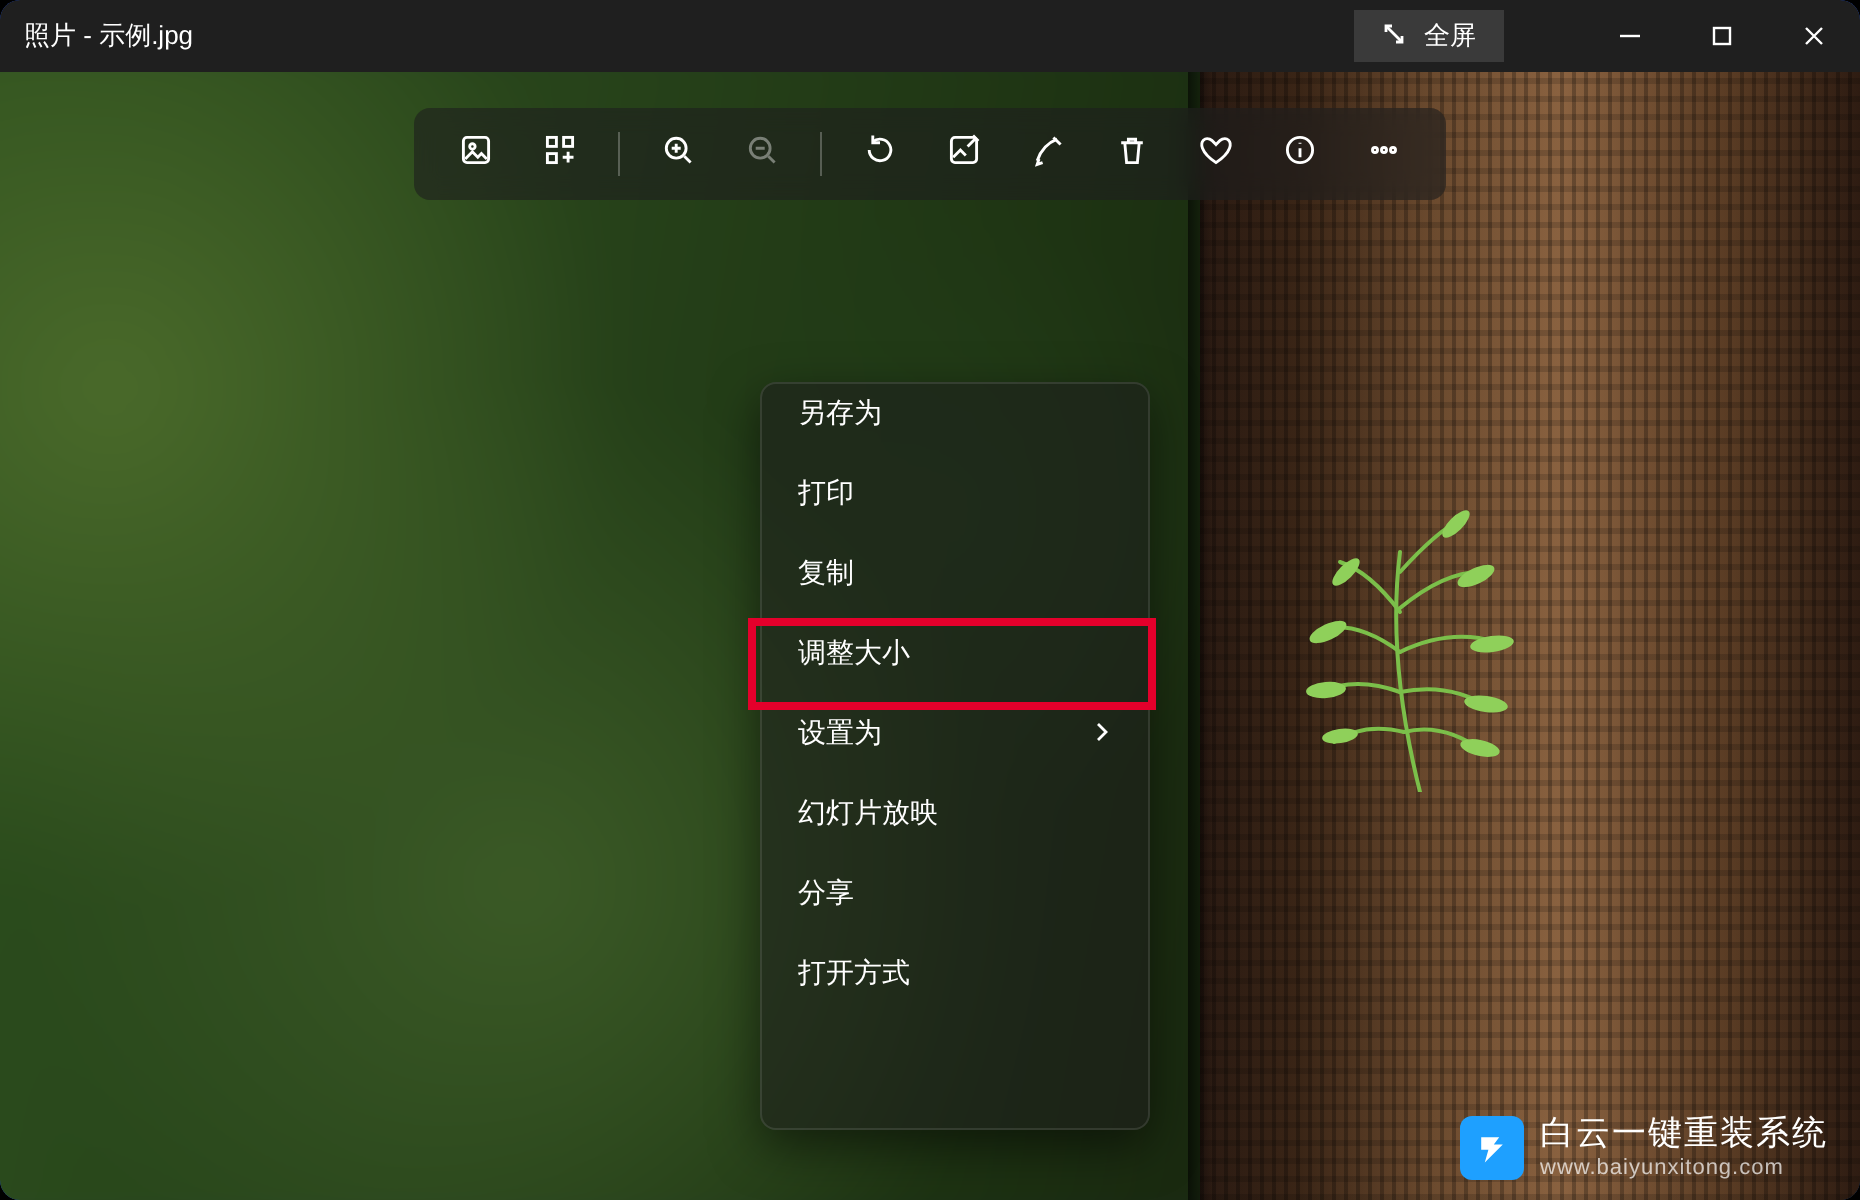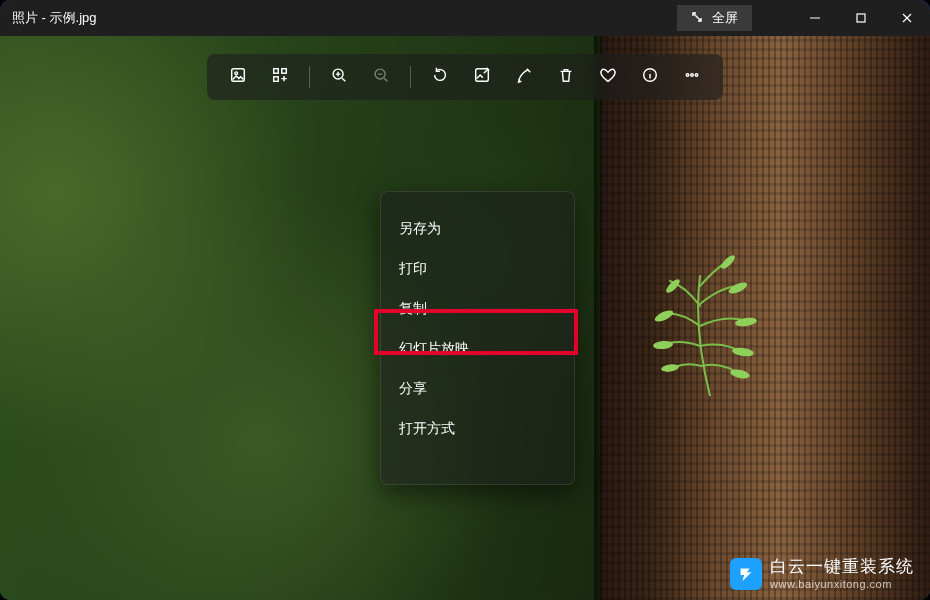--- a/index.html
+++ b/index.html
@@ -73,21 +73,21 @@
   .tbtn svg { stroke: #fff; fill: none; stroke-width: 1.6; }
 
   
   .context-menu {
     position: absolute; left: 380px; top: 155px; width: 195px;
     background: rgba(30,30,30,0.55); border: 1px solid rgba(255,255,255,0.1);
     border-radius: 8px; padding: 6px 0; z-index: 6;
     box-shadow: 0 8px 24px rgba(0,0,0,0.5);
   }
   .menu-item {
-    height: 40px; display: flex; align-items: flex-end; padding: 0 18px;
+    height: 40px; display: flex; align-items: flex-start; padding: 0 18px;
     color: #fff; font-size: 14px; position: relative;
   }
   .menu-item .chev { margin-left: auto; }
   .menu-item .chev svg { stroke: #fff; }
 
   
   .annotation-box {
     position: absolute; border: 4px solid #e4002b; z-index: 7; pointer-events: none;
     left: 374px; top: 273px; width: 204px; height: 46px;
   }
@@ -274,20 +274,31 @@
       <div class="menu-item">
         <span>另存为</span>
       </div>
       <div class="menu-item">
         <span>打印</span>
       </div>
       <div class="menu-item">
         <span>复制</span>
       </div>
       <div class="menu-item">
+        <span>调整大小</span>
+      </div>
+      <div class="menu-item">
+        <span>设置为</span>
+        <span class="chev">
+          <svg width="10" height="10" viewBox="0 0 10 10" fill="none" stroke-width="1.4">
+              <path d="M3 1l4 4-4 4"></path>
+            </svg>
+        </span>
+      </div>
+      <div class="menu-item">
         <span>幻灯片放映</span>
       </div>
       <div class="menu-item">
         <span>分享</span>
       </div>
       <div class="menu-item">
         <span>打开方式</span>
       </div>
       <div class="menu-item">
         

